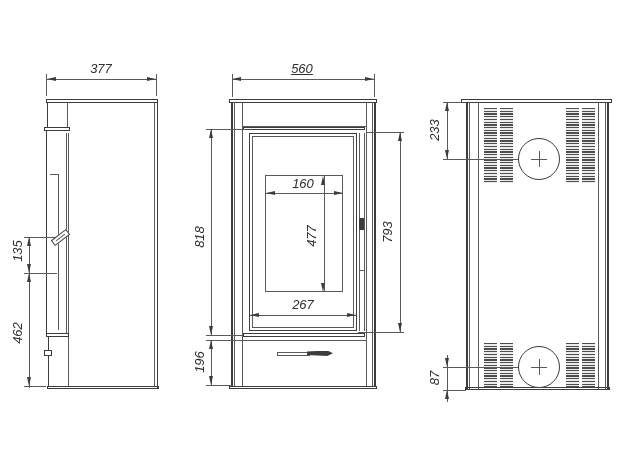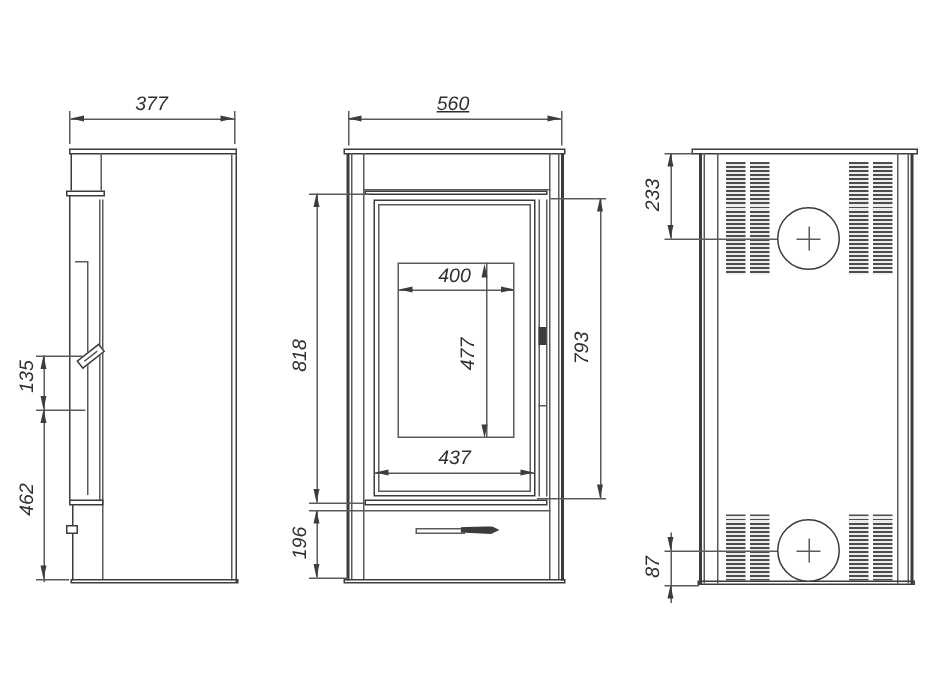--- a/index.html
+++ b/index.html
@@ -120,31 +120,31 @@
     <div class="tn" style="left:400px;top:132px;width:0.9px;height:200px;"></div>
     <div class="tn" style="left:367px;top:132px;width:37px;height:0.9px;"></div>
     <div class="tn" style="left:358px;top:332px;width:46px;height:0.9px;"></div>
     <div class="arr aup" style="left:397.5px;top:132px;"></div>
     <div class="arr adown" style="left:397.5px;top:323px;"></div>
     <div class="dim rot" style="left:371px;top:225px;">793</div>
 
     <div class="tn" style="left:266px;top:193px;width:76px;height:0.9px;"></div>
     <div class="arr aleft" style="left:265.5px;top:190.5px;"></div>
     <div class="arr aright" style="left:334px;top:190.5px;"></div>
-    <div class="dim" style="left:286px;top:177px;">400</div>
+    <div class="dim" style="left:286px;top:177px;">160</div>
 
     <div class="tn" style="left:323.5px;top:175px;width:0.9px;height:117px;"></div>
     <div class="arr aup" style="left:321px;top:175.5px;"></div>
     <div class="arr adown" style="left:321px;top:283px;"></div>
     <div class="dim rot" style="left:295px;top:229px;">477</div>
 
     <div class="tn" style="left:250px;top:315px;width:106px;height:0.9px;"></div>
     <div class="arr aleft" style="left:250px;top:312.5px;"></div>
     <div class="arr aright" style="left:347px;top:312.5px;"></div>
-    <div class="dim" style="left:286px;top:298px;">437</div>
+    <div class="dim" style="left:286px;top:298px;">267</div>
   </div>
 
   <div class="view">
     <div class="box" style="left:461px;top:99px;width:151px;height:4px;"></div>
     <div class="ln" style="left:466px;top:102px;width:1.6px;height:288px;"></div>
     <div class="tn" style="left:469px;top:102px;width:0.9px;height:287px;"></div>
     <div class="tn" style="left:478px;top:102px;width:0.9px;height:287px;"></div>
     <div class="tn" style="left:597.5px;top:102px;width:0.9px;height:287px;"></div>
     <div class="tn" style="left:604.5px;top:102px;width:0.9px;height:287px;"></div>
     <div class="ln" style="left:607.2px;top:102px;width:1.6px;height:288px;"></div>

